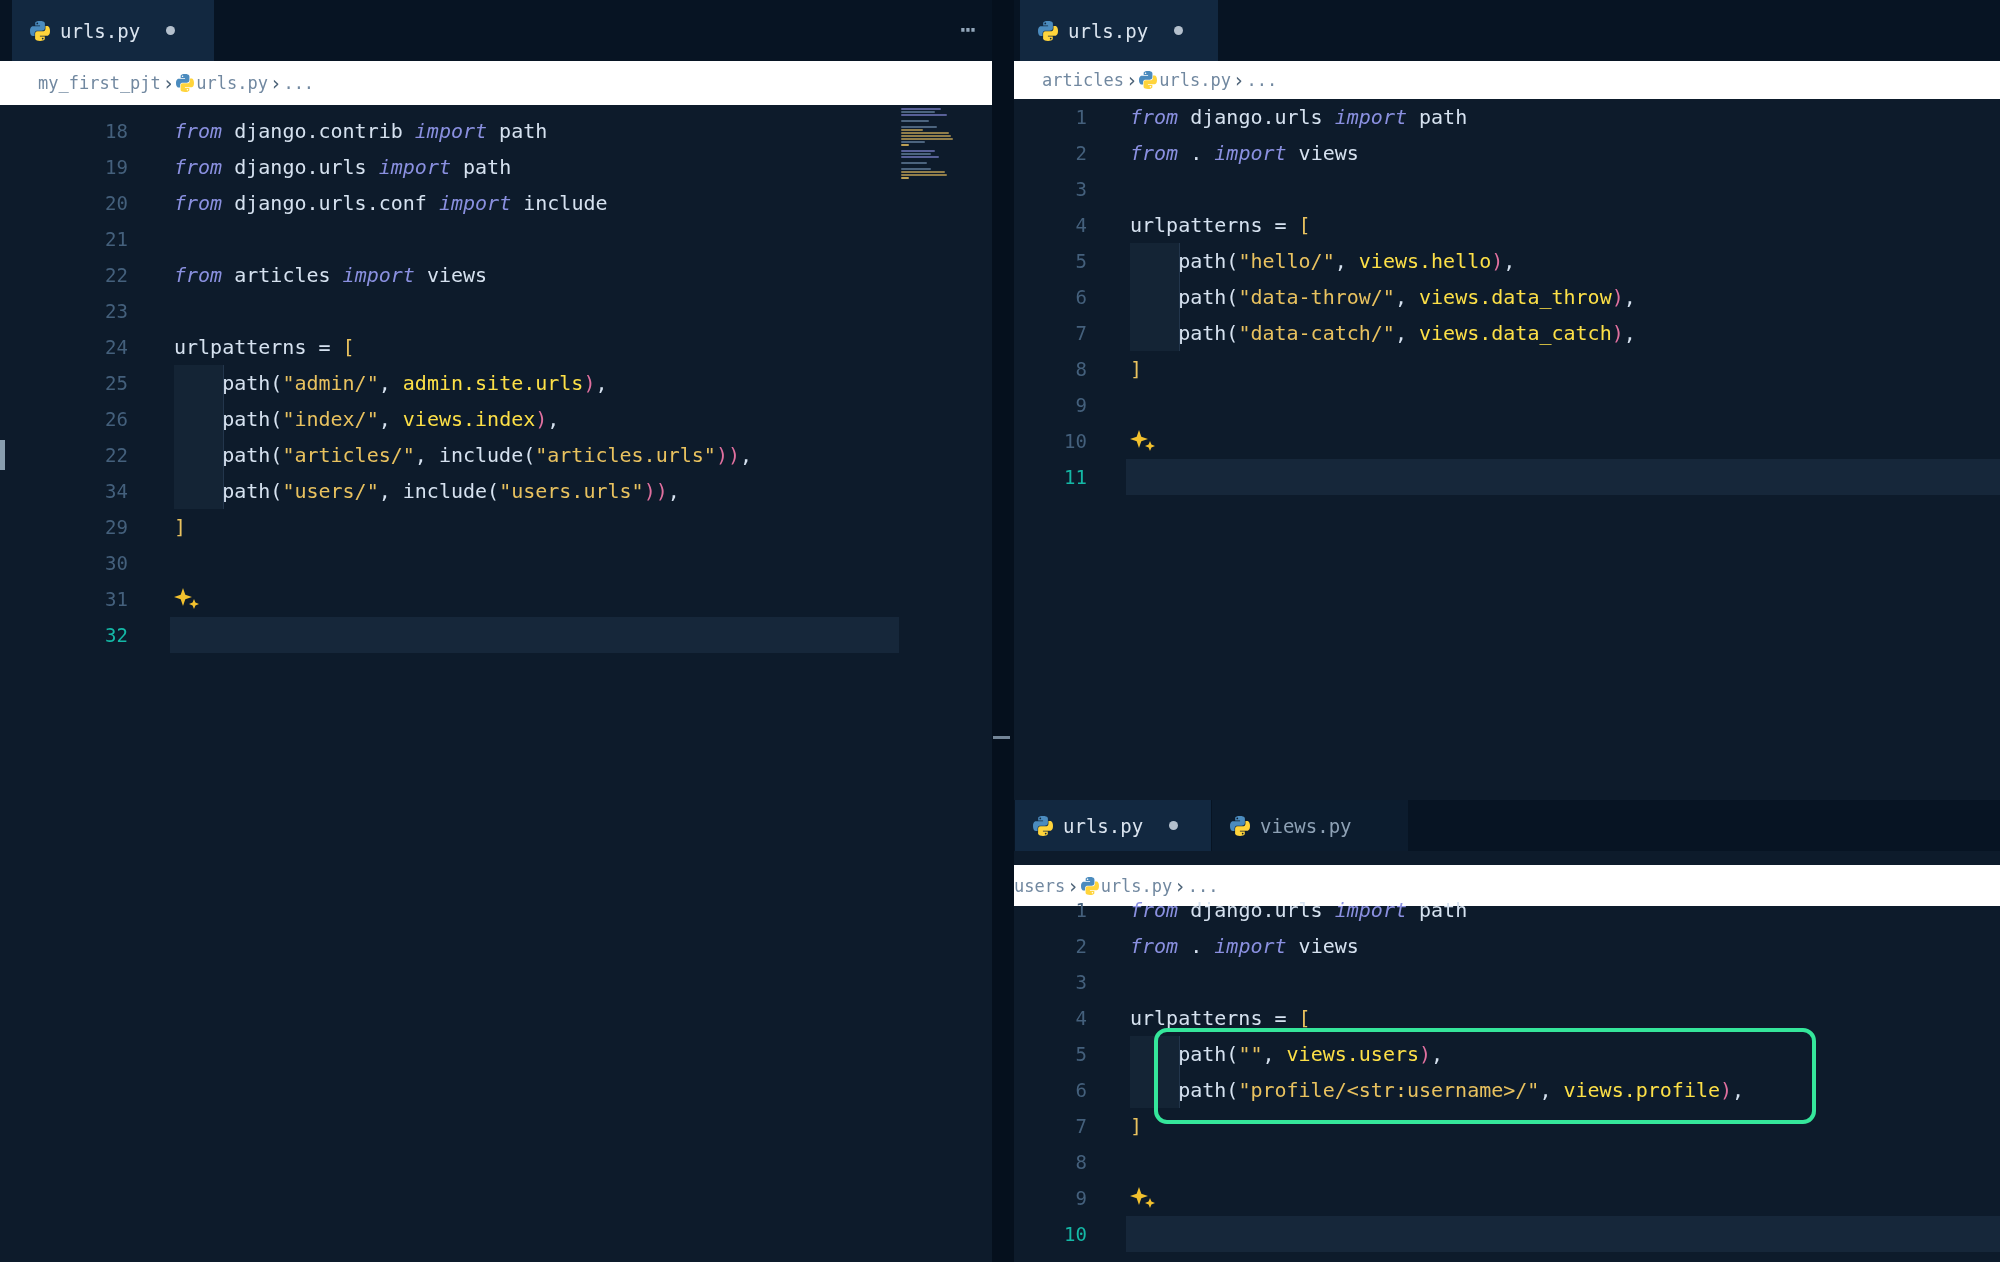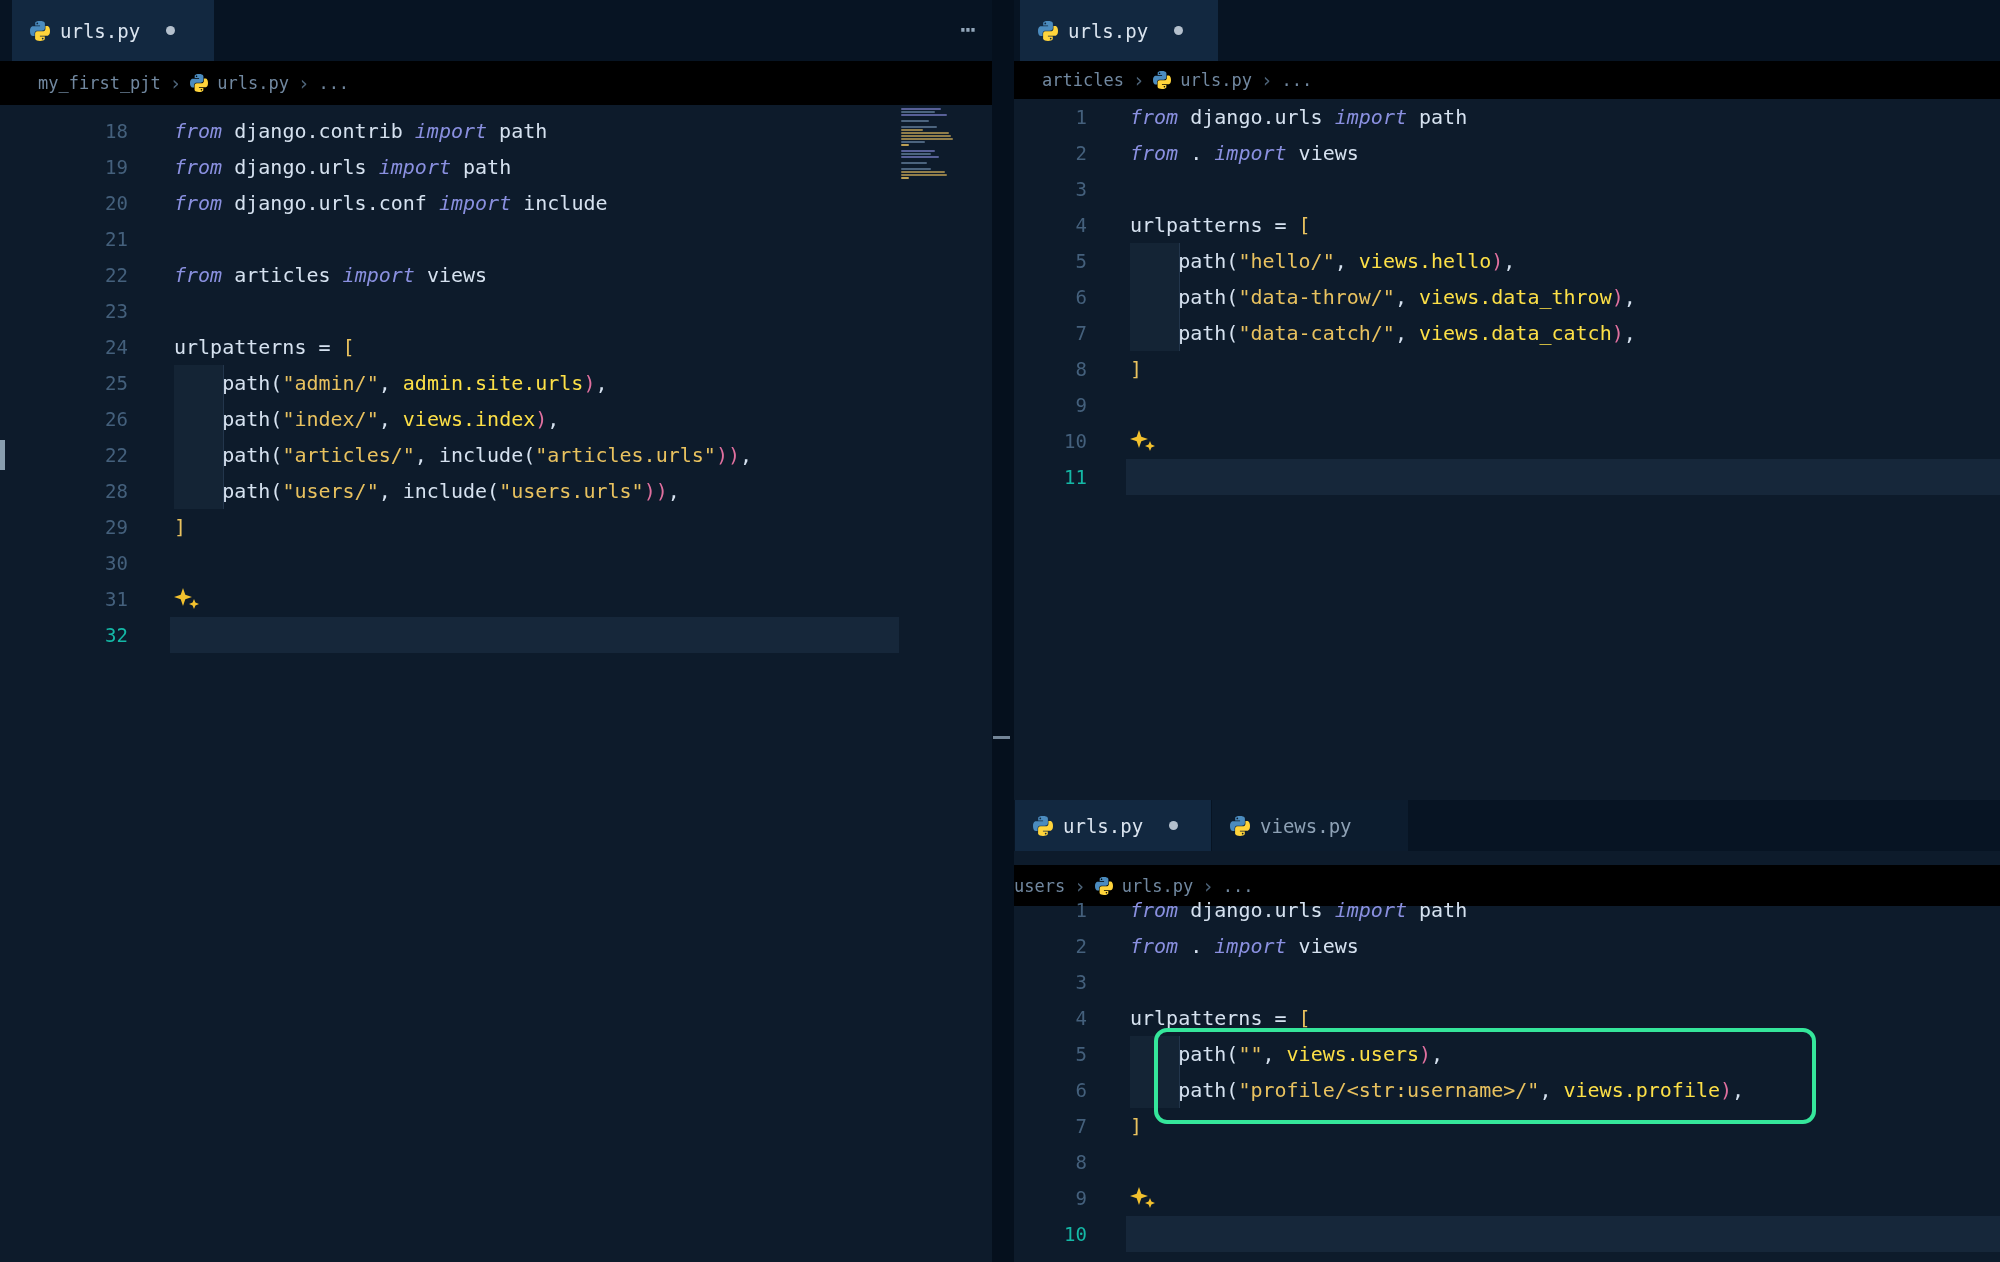--- a/index.html
+++ b/index.html
@@ -15,22 +15,22 @@
   .tab{display:flex;align-items:center;gap:10px;padding:0 18px;background:#0c1c2e;color:#8ea1b5;
        font-size:19px;cursor:default;box-sizing:border-box;}
   .tab.active{background:#122840;color:#dae4ef;}
   .pane-left .tab{margin-left:12px;min-width:202px;}
   .pane-tr .tab{margin-left:6px;min-width:198px;}
   .pane-br .tab{margin-left:1px;min-width:196px;}
   .tab-icon svg,.bc-icon svg{display:block;}
   .dot{width:9px;height:9px;border-radius:50%;background:#b4c0cd;margin-left:16px;flex:0 0 auto;}
   .more{position:absolute;right:16px;top:0;height:61px;line-height:58px;font-size:26px;color:#92a6ba;}
 
-  .breadcrumb{position:absolute;left:0;right:0;display:flex;align-items:center;gap:9px;
-              color:#7188a0;font-size:17px;background:#000000;}
+  .breadcrumb{position:absolute;left:0;right:0;display:flex;align-items:center;gap:2px;
+              color:#7188a0;font-size:17px;background:#ffffff;}
   .pane-left .breadcrumb{top:61px;height:44px;padding-left:38px;}
   .pane-tr .breadcrumb{top:61px;height:38px;padding-left:28px;}
   .pane-br .breadcrumb{top:128px;height:41px;}
   .bc-sep{color:#4d6378;font-size:19px;}
 
   .code-area{position:absolute;left:0;right:0;bottom:0;}
   .pane-left .code-area{top:105px;padding-top:8px;margin-left:48px;}
   .pane-tr .code-area{top:99px;}
   .pane-br .code-area{top:155px;}
 
@@ -102,21 +102,21 @@
         <div class="code-row"><span class="ln">18</span><span class="code-text"><span class="tok-k">from</span><span class="tok-t"> django.contrib </span><span class="tok-k">import</span><span class="tok-t"> path</span></span></div>
         <div class="code-row"><span class="ln">19</span><span class="code-text"><span class="tok-k">from</span><span class="tok-t"> django.urls </span><span class="tok-k">import</span><span class="tok-t"> path</span></span></div>
         <div class="code-row"><span class="ln">20</span><span class="code-text"><span class="tok-k">from</span><span class="tok-t"> django.urls.conf </span><span class="tok-k">import</span><span class="tok-t"> include</span></span></div>
         <div class="code-row"><span class="ln">21</span><span class="code-text"></span></div>
         <div class="code-row"><span class="ln">22</span><span class="code-text"><span class="tok-k">from</span><span class="tok-t"> articles </span><span class="tok-k">import</span><span class="tok-t"> views</span></span></div>
         <div class="code-row"><span class="ln">23</span><span class="code-text"></span></div>
         <div class="code-row"><span class="ln">24</span><span class="code-text"><span class="tok-t">urlpatterns = </span><span class="tok-b">[</span></span></div>
         <div class="code-row"><div class="indent-hl"></div><span class="ln">25</span><span class="code-text"><span class="tok-t">    path(</span><span class="tok-s">"admin/"</span><span class="tok-t">, </span><span class="tok-f">admin.site.urls</span><span class="tok-p">)</span><span class="tok-t">,</span></span></div>
         <div class="code-row"><div class="indent-hl"></div><span class="ln">26</span><span class="code-text"><span class="tok-t">    path(</span><span class="tok-s">"index/"</span><span class="tok-t">, </span><span class="tok-f">views.index</span><span class="tok-p">)</span><span class="tok-t">,</span></span></div>
         <div class="code-row"><div class="indent-hl"></div><span class="ln">22</span><span class="code-text"><span class="tok-t">    path(</span><span class="tok-s">"articles/"</span><span class="tok-t">, include(</span><span class="tok-s">"articles.urls"</span><span class="tok-p">))</span><span class="tok-t">,</span></span></div>
-        <div class="code-row"><div class="indent-hl"></div><span class="ln">28</span><span class="code-text"><span class="tok-t">    path(</span><span class="tok-s">"users/"</span><span class="tok-t">, include(</span><span class="tok-s">"users.urls"</span><span class="tok-p">))</span><span class="tok-t">,</span></span></div>
+        <div class="code-row"><div class="indent-hl"></div><span class="ln">34</span><span class="code-text"><span class="tok-t">    path(</span><span class="tok-s">"users/"</span><span class="tok-t">, include(</span><span class="tok-s">"users.urls"</span><span class="tok-p">))</span><span class="tok-t">,</span></span></div>
         <div class="code-row"><span class="ln">29</span><span class="code-text"><span class="tok-b">]</span></span></div>
         <div class="code-row"><span class="ln">30</span><span class="code-text"></span></div>
         <div class="code-row"><span class="ln">31</span><span class="code-text sparkle"><svg width="26" height="24" viewBox="0 0 26 24">
   <path d="M9 1 L11.3 7.7 L18 10 L11.3 12.3 L9 19 L6.7 12.3 L0 10 L6.7 7.7 Z" fill="#f2c12e"></path>
   <path d="M20 12 L21.4 15.6 L25 17 L21.4 18.4 L20 22 L18.6 18.4 L15 17 L18.6 15.6 Z" fill="#f2c12e"></path>
             </svg></span></div>
         <div class="code-row"><div class="row-hl"></div><span class="ln active">32</span><span class="code-text"></span></div>
       </div>
     <div class="minimap">
         <div class="mbar" style="width: 40px; background: rgba(138, 144, 224, 0.6);"></div>

